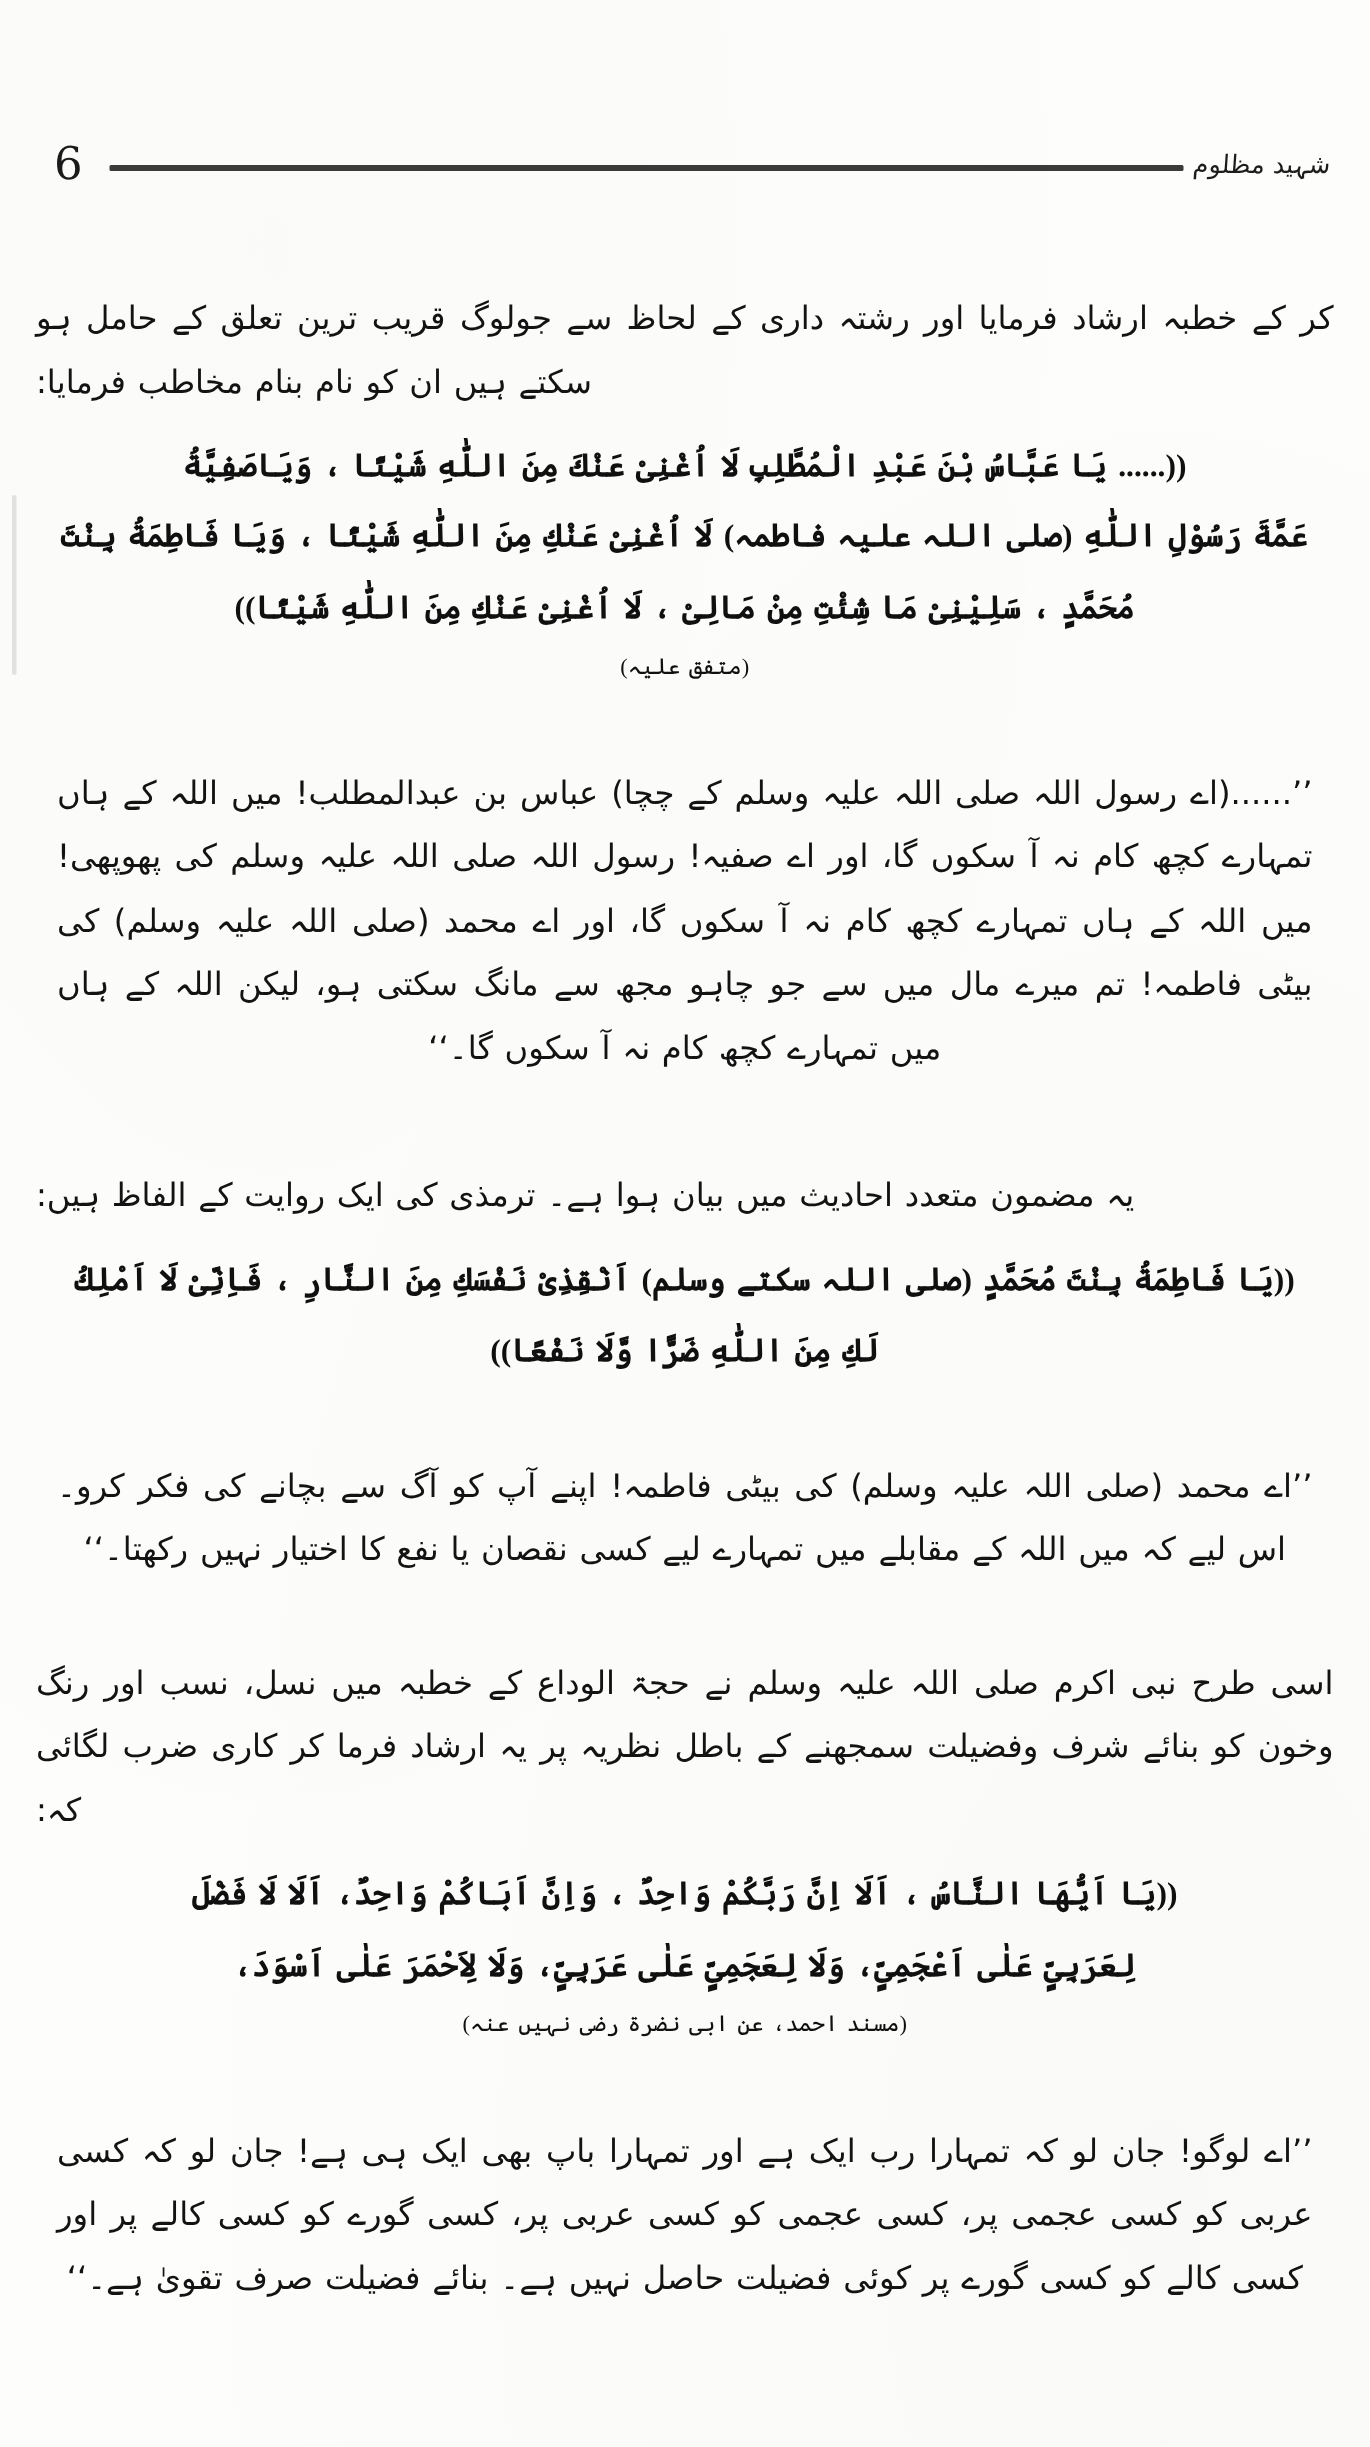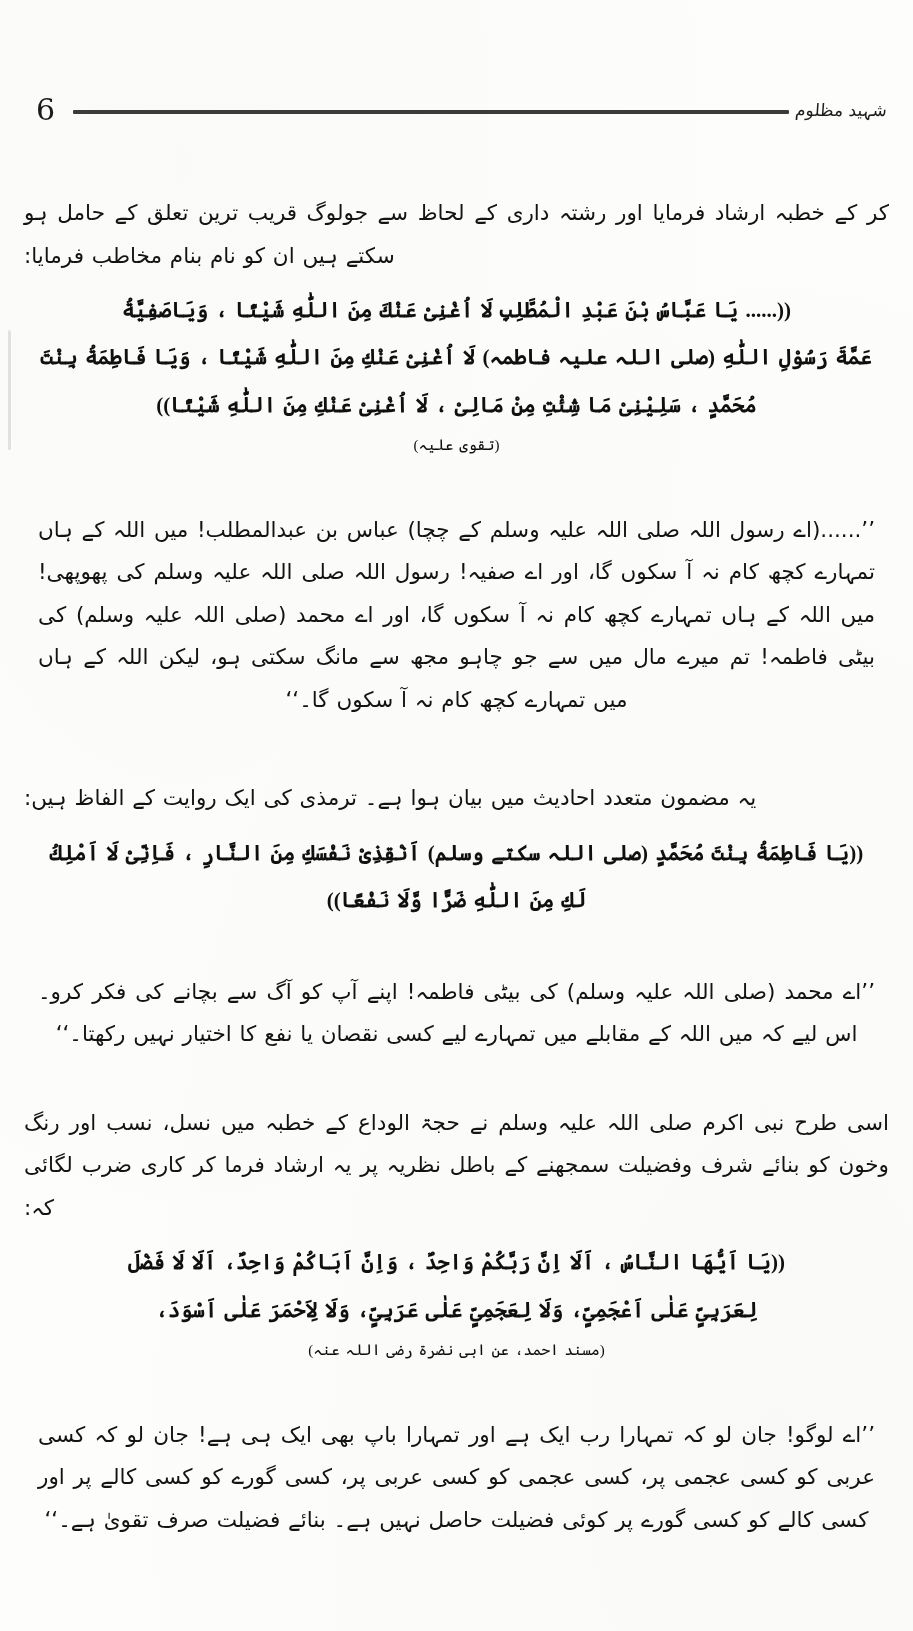--- a/index.html
+++ b/index.html
@@ -141,41 +141,41 @@
   <div class="edge-mark"></div>
 
   <div class="body">
 
     <p class="para urdu left-last">کر کے خطبہ ارشاد فرمایا اور رشتہ داری کے لحاظ سے جولوگ قریب ترین تعلق کے حامل ہو سکتے ہیں ان کو نام بنام مخاطب فرمایا:</p>
 
     <div class="arabic">
       <div>((...... يَا عَبَّاسُ بْنَ عَبْدِ الْمُطَّلِبِ لَا اُغْنِىْ عَنْكَ مِنَ اللّٰهِ شَيْئًا ، وَيَاصَفِيَّةُ</div>
       <div>عَمَّةَ رَسُوْلِ اللّٰهِ (صلی اللہ علیہ فاطمہ) لَا اُغْنِىْ عَنْكِ مِنَ اللّٰهِ شَيْئًا ، وَيَا فَاطِمَةُ بِنْتَ</div>
       <div>مُحَمَّدٍ ، سَلِيْنِىْ مَا شِئْتِ مِنْ مَالِىْ ، لَا اُغْنِىْ عَنْكِ مِنَ اللّٰهِ شَيْئًا))</div>
-      <div class="src">(تقوی علیہ)</div>
+      <div class="src">(متفق علیہ)</div>
     </div>
 
     <p class="para urdu quote-trans">’’......(اے رسول اللہ صلی اللہ علیہ وسلم کے چچا) عباس بن عبدالمطلب! میں اللہ کے ہاں تمہارے کچھ کام نہ آ سکوں گا، اور اے صفیہ! رسول اللہ صلی اللہ علیہ وسلم کی پھوپھی! میں اللہ کے ہاں تمہارے کچھ کام نہ آ سکوں گا، اور اے محمد (صلی اللہ علیہ وسلم) کی بیٹی فاطمہ! تم میرے مال میں سے جو چاہو مجھ سے مانگ سکتی ہو، لیکن اللہ کے ہاں میں تمہارے کچھ کام نہ آ سکوں گا۔‘‘</p>
 
     <div class="spacer-sm"></div>
 
     <p class="para urdu left-last">یہ مضمون متعدد احادیث میں بیان ہوا ہے۔ ترمذی کی ایک روایت کے الفاظ ہیں:</p>
 
     <div class="arabic">
       <div>((يَا فَاطِمَةُ بِنْتَ مُحَمَّدٍ (صلی اللہ سکتے وسلم) اَنْقِذِىْ نَفْسَكِ مِنَ النَّارِ ، فَاِنِّىْ لَا اَمْلِكُ</div>
       <div>لَكِ مِنَ اللّٰهِ ضَرًّا وَّلَا نَفْعًا))</div>
     </div>
 
     <p class="para urdu quote-trans">’’اے محمد (صلی اللہ علیہ وسلم) کی بیٹی فاطمہ! اپنے آپ کو آگ سے بچانے کی فکر کرو۔ اس لیے کہ میں اللہ کے مقابلے میں تمہارے لیے کسی نقصان یا نفع کا اختیار نہیں رکھتا۔‘‘</p>
 
     <p class="para urdu left-last">اسی طرح نبی اکرم صلی اللہ علیہ وسلم نے حجۃ الوداع کے خطبہ میں نسل، نسب اور رنگ وخون کو بنائے شرف وفضیلت سمجھنے کے باطل نظریہ پر یہ ارشاد فرما کر کاری ضرب لگائی کہ:</p>
 
     <div class="arabic">
       <div>((يَا اَيُّهَا النَّاسُ ، اَلَا اِنَّ رَبَّكُمْ وَاحِدٌ ، وَاِنَّ اَبَاكُمْ وَاحِدٌ، اَلَا لَا فَضْلَ</div>
       <div>لِعَرَبِىٍّ عَلٰى اَعْجَمِىٍّ، وَلَا لِعَجَمِىٍّ عَلٰى عَرَبِىٍّ، وَلَا لِاَحْمَرَ عَلٰى اَسْوَدَ،</div>
-      <div class="src">(مسند احمد، عن ابی نضرۃ رضی اللہ عنہ)</div>
+      <div class="src">(مسند احمد، عن ابی نضرۃ رضی نہیں عنہ)</div>
     </div>
 
     <p class="para urdu quote-trans">’’اے لوگو! جان لو کہ تمہارا رب ایک ہے اور تمہارا باپ بھی ایک ہی ہے! جان لو کہ کسی عربی کو کسی عجمی پر، کسی عجمی کو کسی عربی پر، کسی گورے کو کسی کالے پر اور کسی کالے کو کسی گورے پر کوئی فضیلت حاصل نہیں ہے۔ بنائے فضیلت صرف تقویٰ ہے۔‘‘</p>
 
 
   </div>
 </div>
 
 </body></html>

